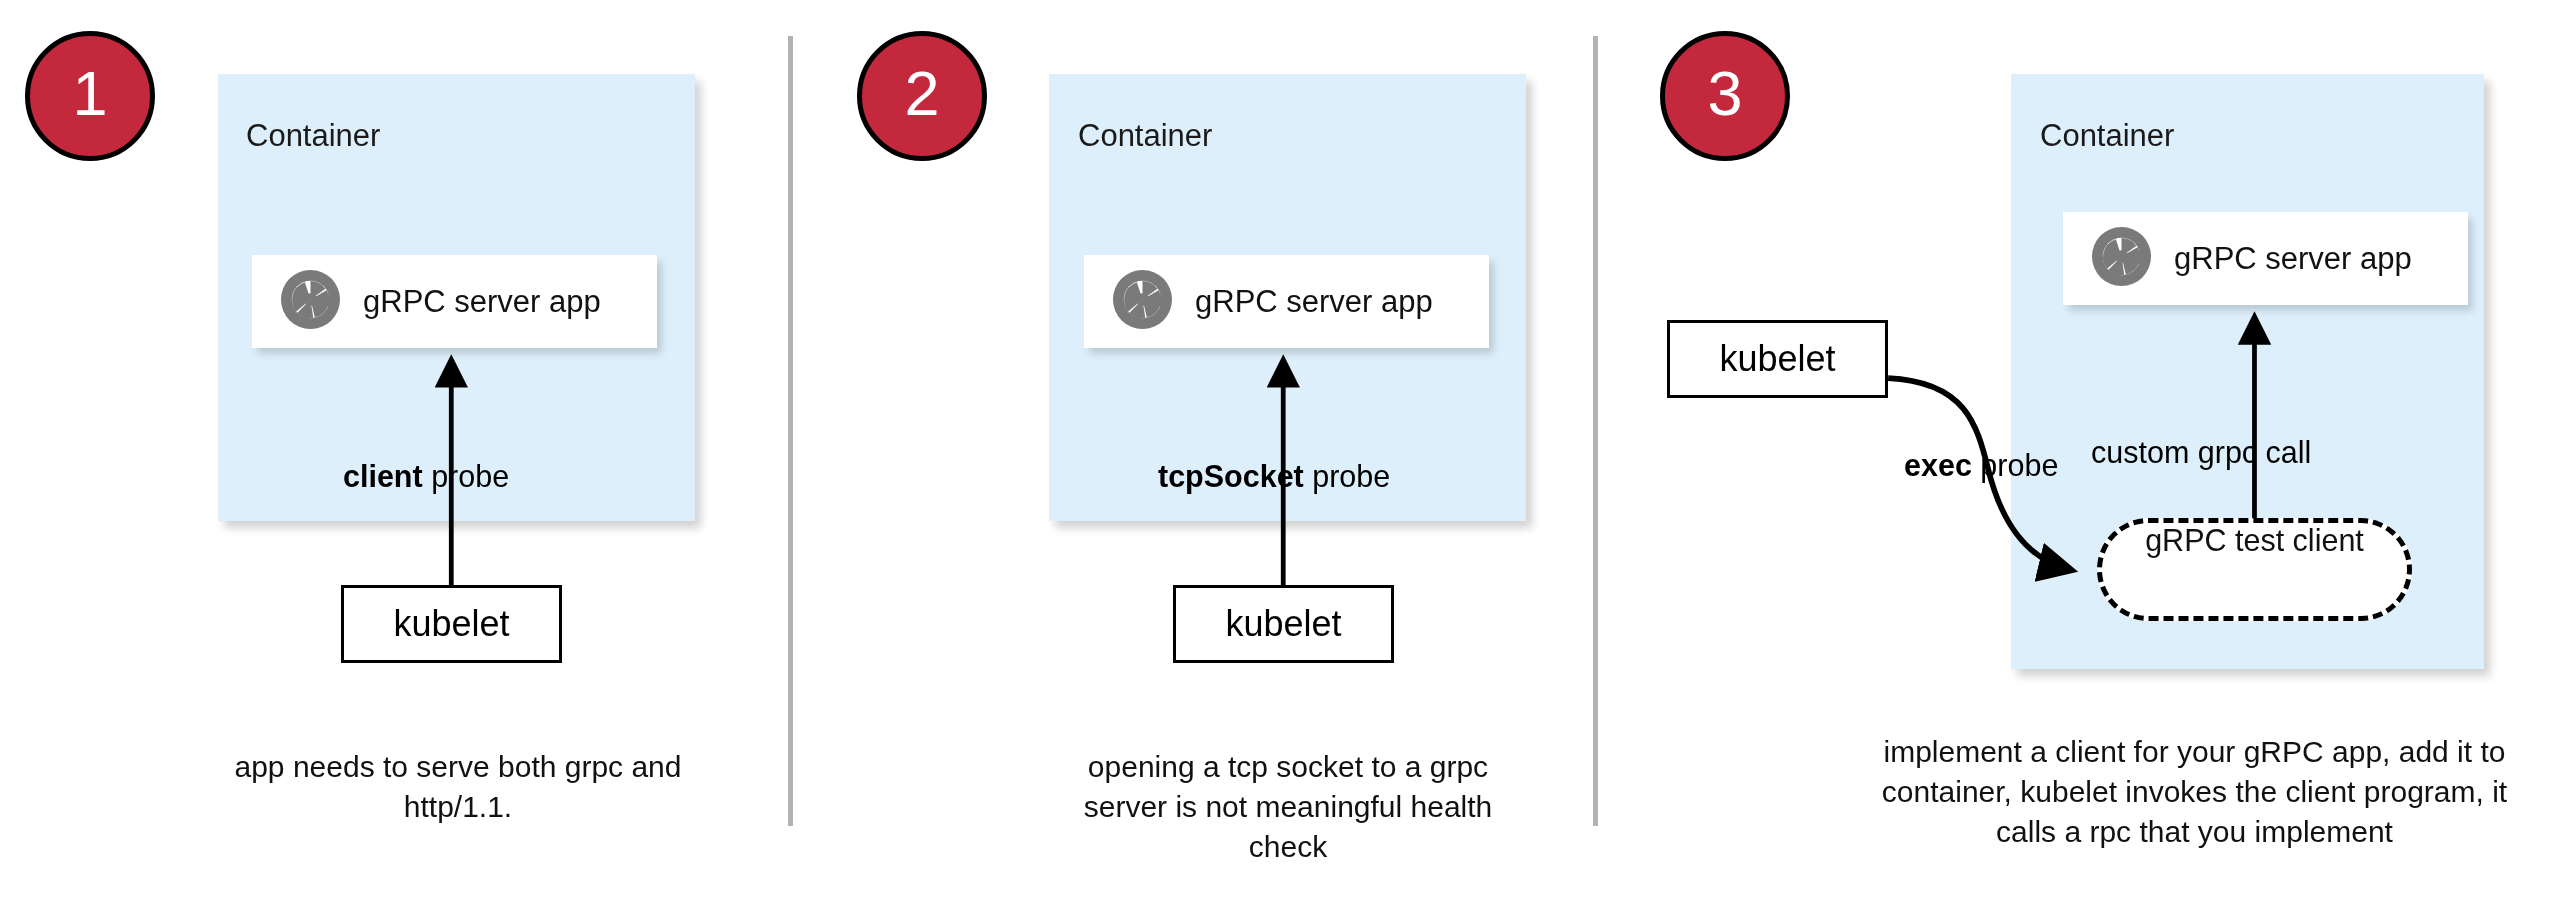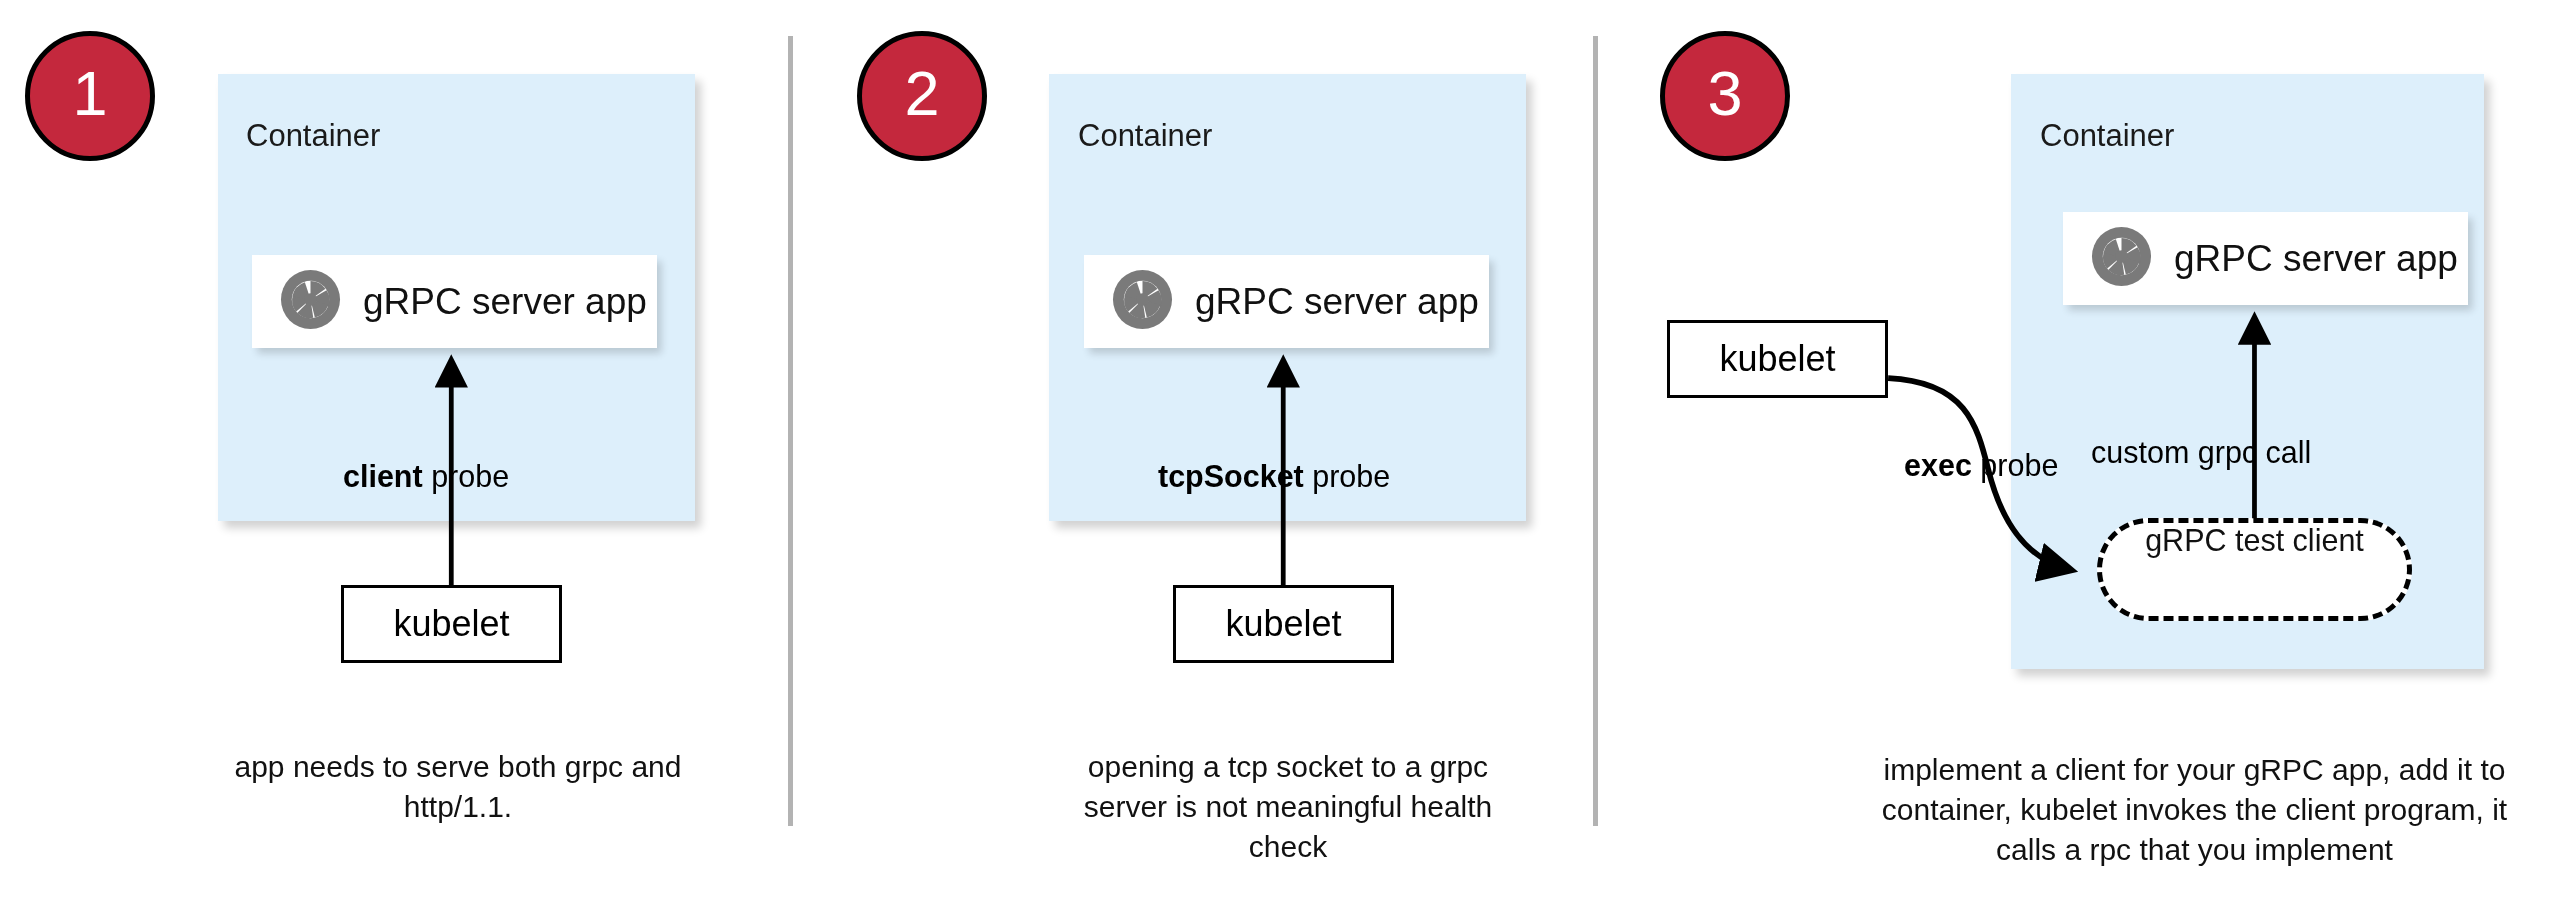--- a/index.html
+++ b/index.html
@@ -34,21 +34,21 @@
     position:absolute;font-size:31px;color:#1a1a1a;white-space:nowrap;
   }
 
   
   .app-card{
     position:absolute;background:#ffffff;box-sizing:border-box;
     box-shadow:4.8px 5.7px 7.6px rgba(0,0,0,0.16);
     display:flex;align-items:center;
   }
   .app-card .app-label{
-    font-size:37px;color:#111111;white-space:nowrap;
+    font-size:31px;color:#111111;white-space:nowrap;
   }
   .grpc-icon{flex:0 0 auto;display:block;}
 
   
   .plain-box{
     position:absolute;background:#ffffff;border:3.8px solid #000000;
     box-sizing:border-box;display:flex;align-items:center;justify-content:center;
   }
   .plain-box span{font-size:36px;color:#000000;white-space:nowrap;}
 
@@ -191,21 +191,21 @@
   <div class="edge-label" style="left:1904px;top:448px;">
     <b>exec</b><span> probe</span>
   </div>
 
   <div class="edge-label" style="left:2091px;top:435px;">custom grpc call</div>
 
   <div class="dashed-pill" style="left:2097px;top:518px;width:315px;height:103px;">
     <span>gRPC test client</span>
   </div>
 
-  <div class="caption" style="left:1870px;top:728px;width:649px;">implement a client for your gRPC app, add it to container, kubelet invokes the client program, it calls a rpc that you implement</div>
+  <div class="caption" style="left:1870px;top:710px;width:649px;">implement a client for your gRPC app, add it to container, kubelet invokes the client program, it calls a rpc that you implement</div>
 
   <svg class="arrows" viewBox="0 0 2700 967" width="2576" height="923">
     <defs>
       <marker id="arrowhead" markerWidth="7" markerHeight="7" refX="5.6" refY="3.5" orient="auto" markerUnits="strokeWidth">
         <path d="M0,0 L7,3.5 L0,7 z" fill="#000000"></path>
       </marker>
     </defs>
 
     <line x1="473" y1="613" x2="473" y2="378" stroke="#000000" stroke-width="5" marker-end="url(#arrowhead)"></line>
 

